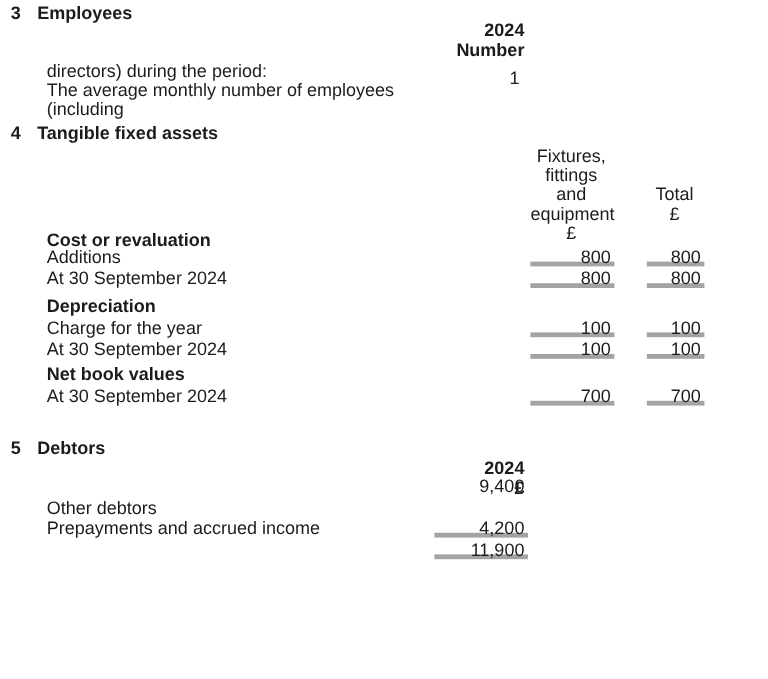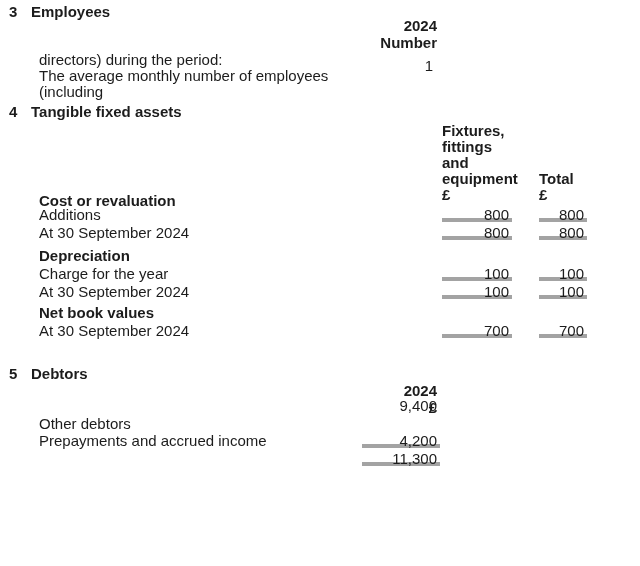--- a/index.html
+++ b/index.html
@@ -34,21 +34,21 @@
     height: 14px;
     line-height: 14px;
     box-sizing: border-box;
     padding-right: 3px;
   }
   .cell.u { border-bottom: 4px solid #a3a3a3; }
 
   
   .c1 { left: 442px; width: 70px; }
   .c2 { left: 539px; width: 48px; }
-  .tfa-colhead { font-weight: 700; line-height: 16px; text-align: left; padding-right: 2px; box-sizing: border-box; }
+  .tfa-colhead { font-weight: 400; line-height: 16px; text-align: center; padding-right: 2px; box-sizing: border-box; }
 
   .emp-val { padding-right: 7px; }
 </style>
 </head>
 <body>
 
 <div id="page">
 
   <div class="abs note-heading" style="top:3px;">
     <span class="num">3</span><span>Employees</span>
@@ -68,21 +68,21 @@
   <div class="abs note-heading" style="top:103px;">
     <span class="num">4</span><span>Tangible fixed assets</span>
   </div>
 
   <div class="abs c1 tfa-colhead" style="top:123px;">
     <div>Fixtures,</div>
     <div>fittings and</div>
     <div>equipment</div>
     <div>£</div>
   </div>
-  <div class="abs c2 tfa-colhead" style="top:155px;margin-top:16px;">
+  <div class="abs c2 tfa-colhead" style="top:155px;">
     <div>Total</div>
     <div>£</div>
   </div>
 
   <div class="abs lbl group" style="top:194px;">Cost or revaluation</div>
 
   <div class="abs lbl" style="top:208px;">Additions</div>
   <div class="abs c1 cell u" style="top:208px;">800</div>
   <div class="abs c2 cell u" style="top:208px;">800</div>
 
@@ -114,15 +114,15 @@
     <div>2024</div>
     <div>£</div>
   </div>
 
   <div class="abs lbl" style="top:417px;">Other debtors</div>
   <div class="abs ncol cell" style="top:399px;">9,400</div>
 
   <div class="abs lbl" style="top:434px;">Prepayments and accrued income</div>
   <div class="abs ncol cell u" style="top:434px;">4,200</div>
 
-  <div class="abs ncol cell u" style="top:452px;">11,300</div>
+  <div class="abs ncol cell u" style="top:452px;">11,900</div>
 
 </div>
 
 </body></html>

